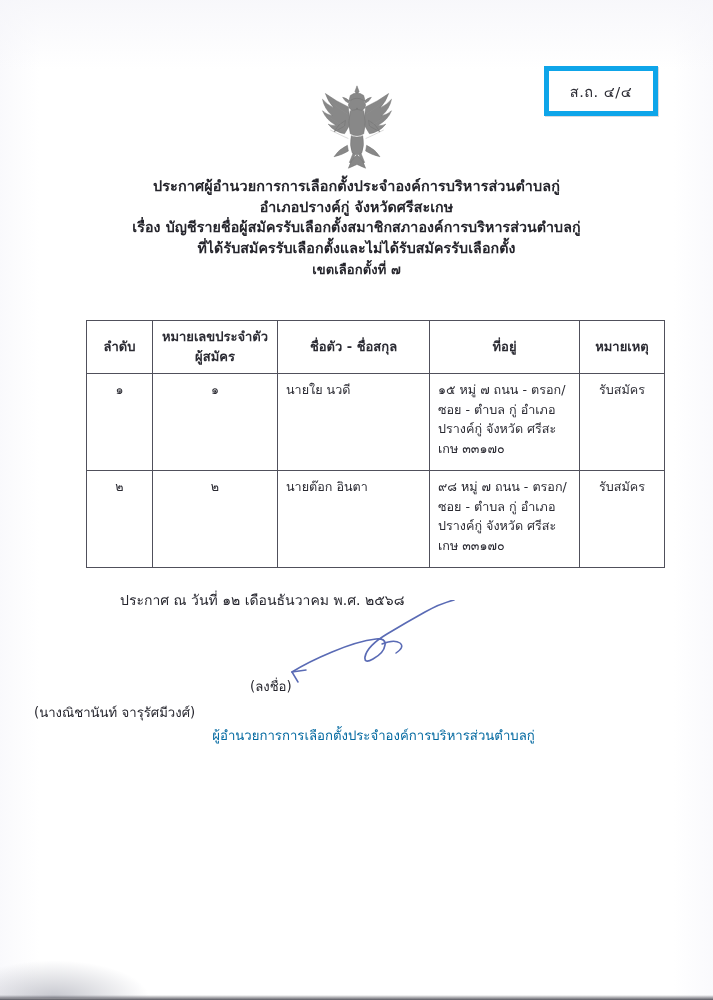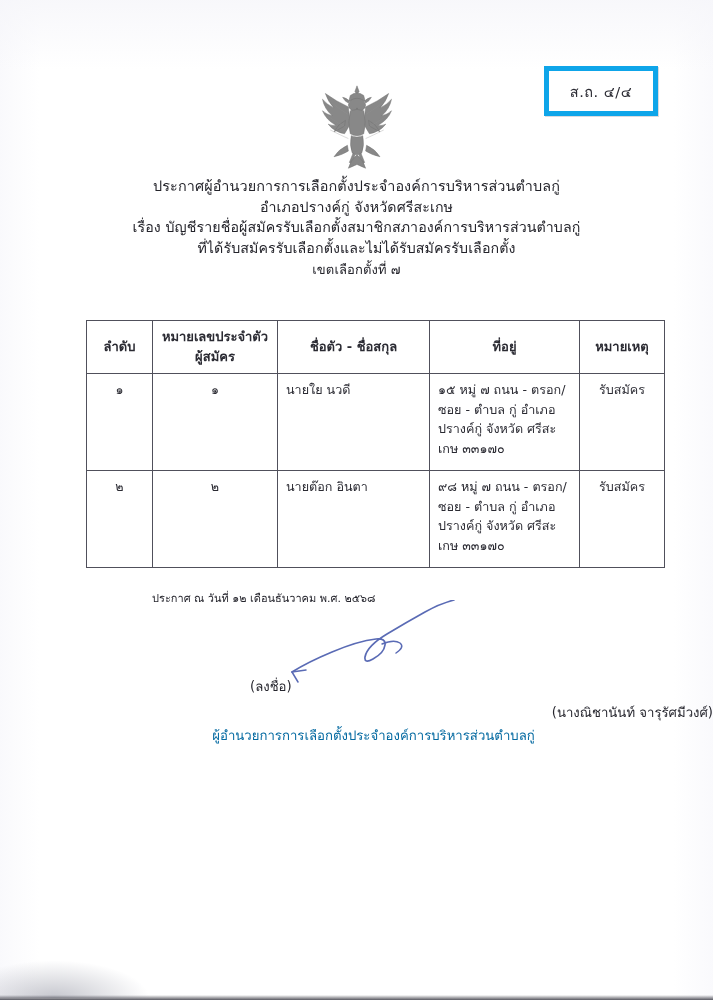--- a/index.html
+++ b/index.html
@@ -88,21 +88,21 @@
   .heading {
     position: absolute;
     top: 176px;
     left: 0;
     width: 713px;
     text-align: center;
     line-height: 1.45;
   }
   .heading div {
     font-size: 14.2px;
-    font-weight: 400;
+    font-weight: 700;
     color: #24242b;
     letter-spacing: 0.1px;
   }
   .heading .h-line1 { font-size: 14.4px; }
   .heading .h-line2 { font-size: 14.2px; }
   .heading .h-line3 { font-size: 14.2px; }
   .heading .h-line4 { font-size: 14.2px; }
   .heading .h-line5 { font-size: 13px; margin-top: 2px; }
 
   
@@ -144,22 +144,22 @@
   td.c-center { text-align: center; }
   td.c-left   { text-align: left; }
   .row-body td { height: 84px; }
 
   .addr-cell { line-height: 1.62; }
 
   
   .date-line {
     position: absolute;
     top: 589px;
-    left: 152px;
-    font-size: 11px;
+    left: 120px;
+    font-size: 14px;
     color: #26262e;
   }
 
   
   .signature-ink {
     position: absolute;
     top: 600px;
     left: 286px;
     width: 240px;
     height: 92px;
@@ -176,21 +176,21 @@
     top: 0;
     left: 250px;
     font-size: 13.2px;
     color: #26262e;
   }
   .sig-name {
     position: absolute;
     top: 26px;
     left: 0;
     width: 713px;
-    text-align: right;
+    text-align: left;
     font-size: 13.2px;
     color: #26262e;
     padding-left: 34px;
     box-sizing: border-box;
   }
   .sig-title {
     position: absolute;
     top: 49px;
     left: 0;
     width: 713px;

